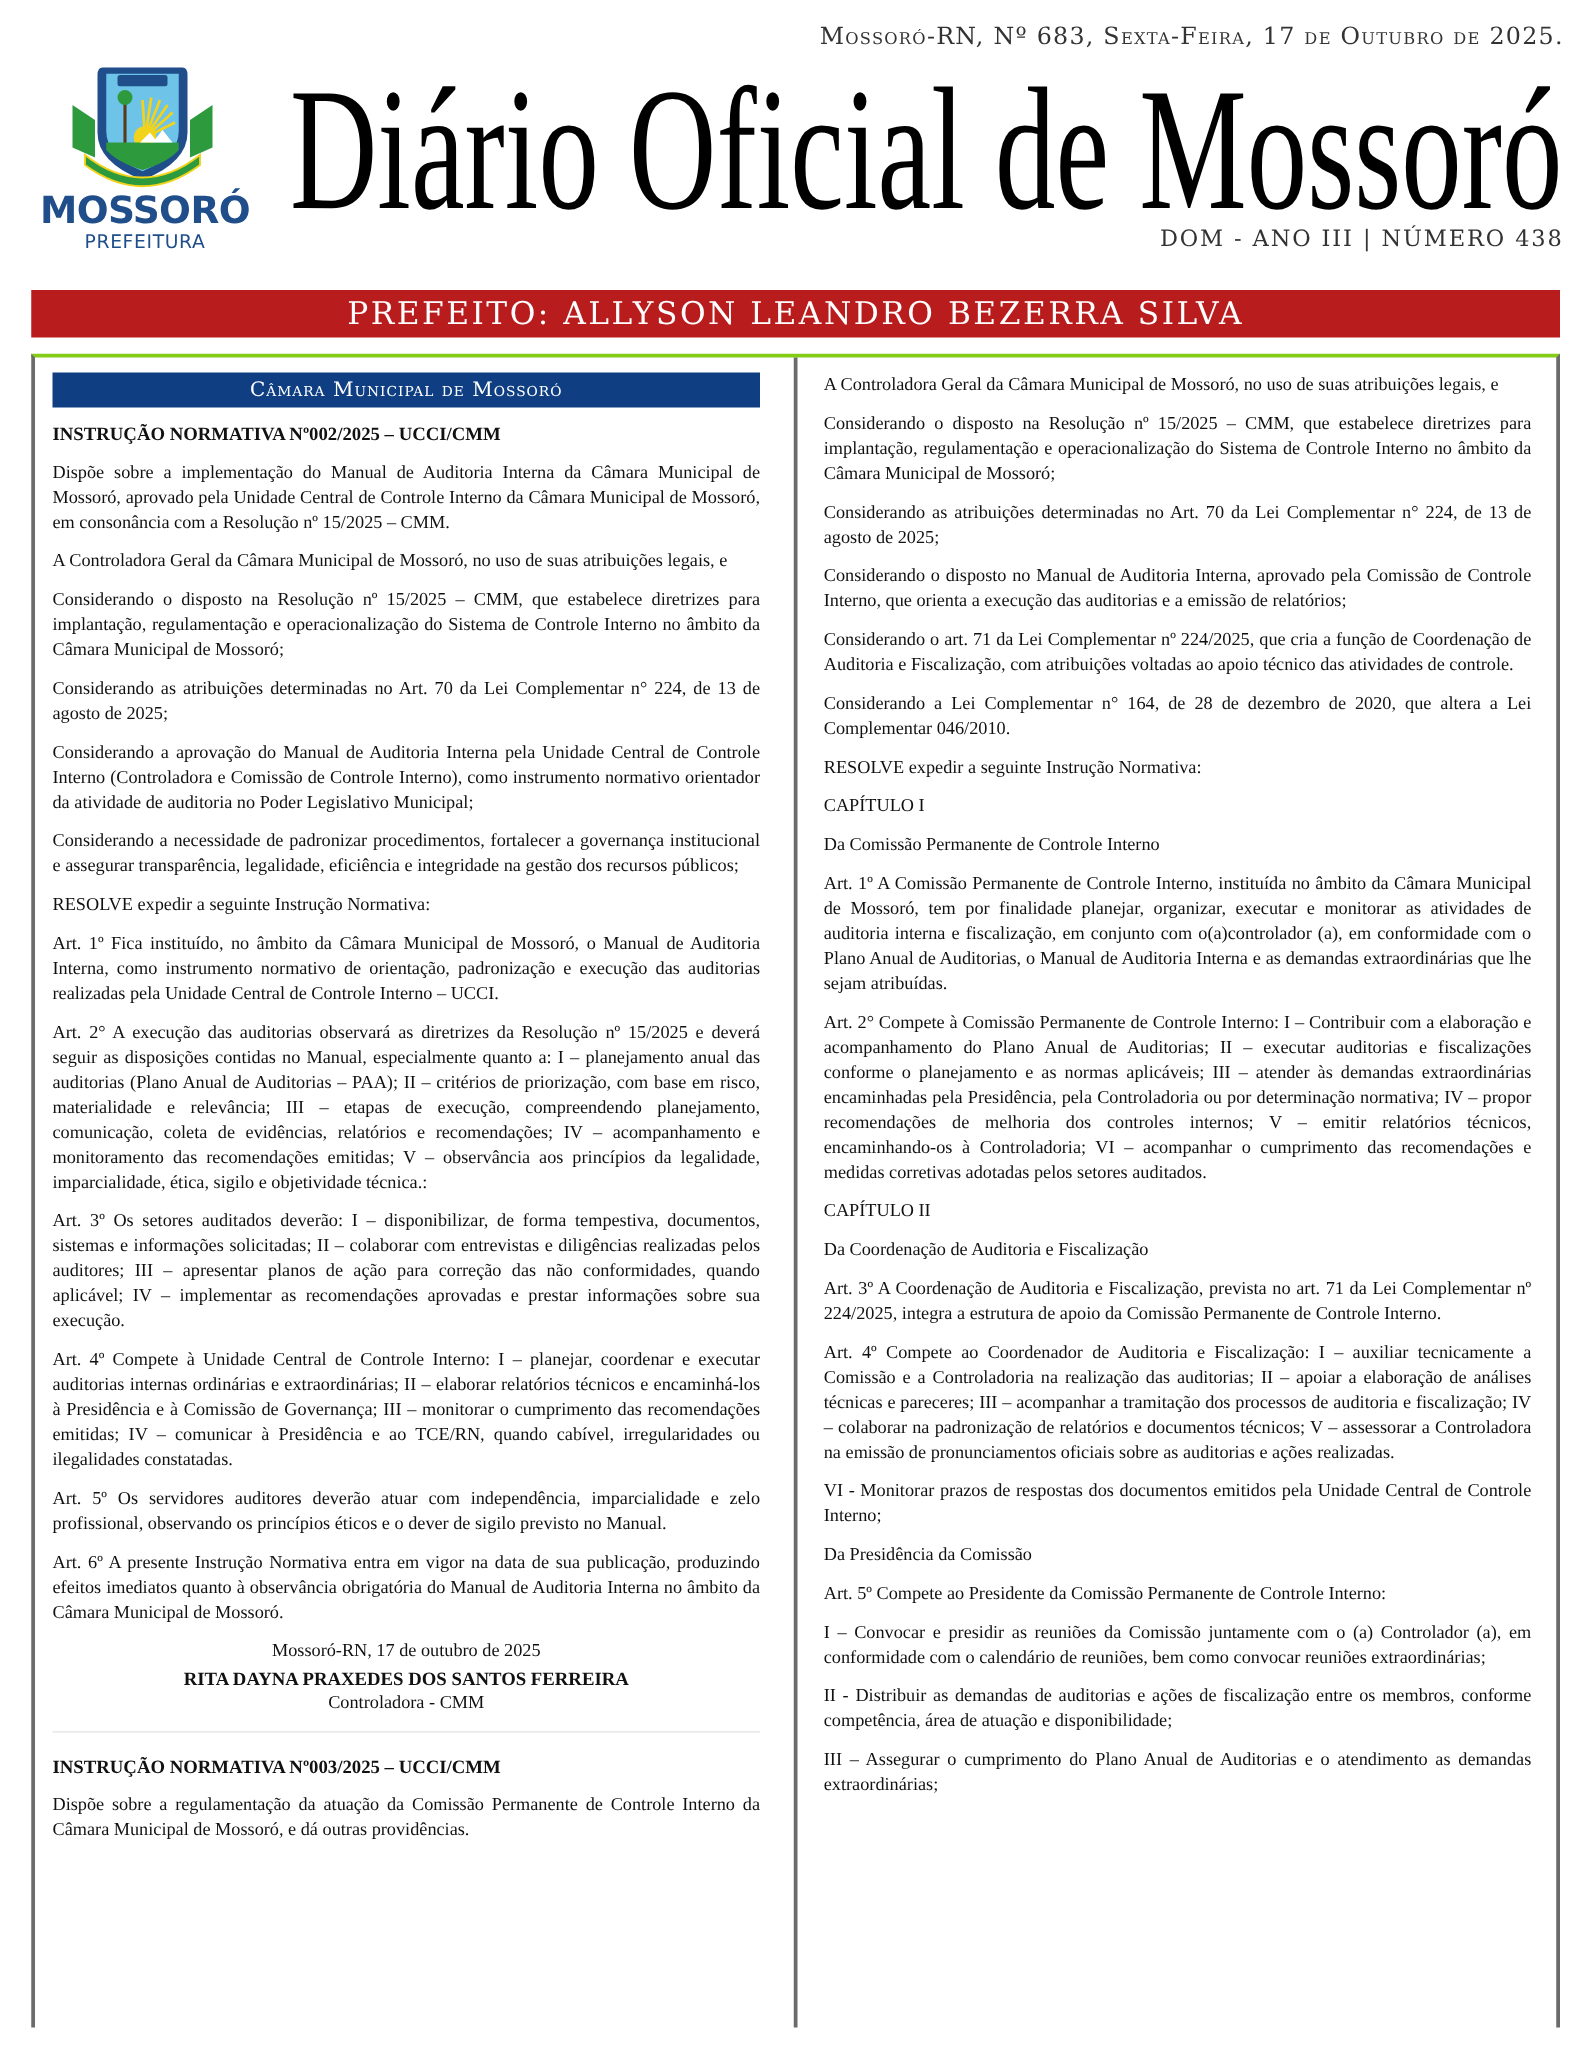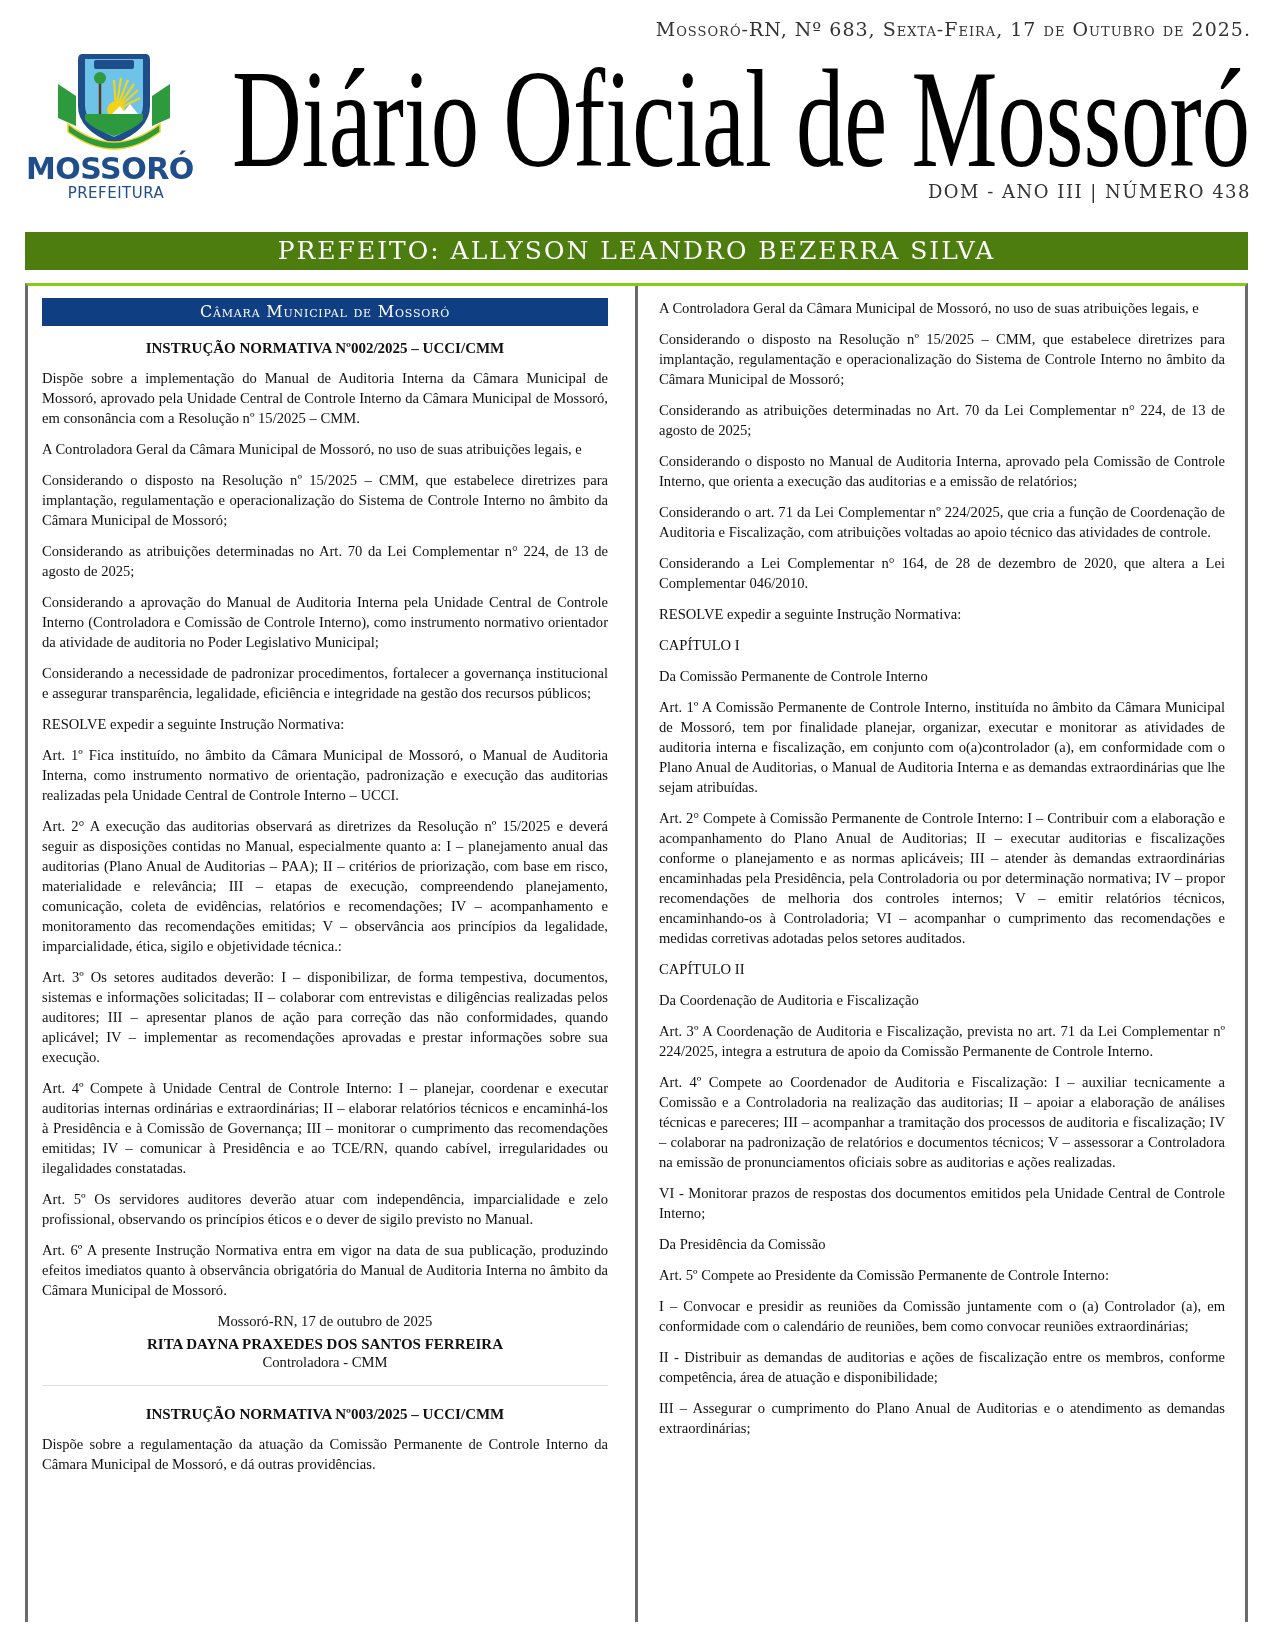--- a/index.html
+++ b/index.html
@@ -2,55 +2,55 @@
 <html><head>
 <meta charset="utf-8">
 <style>
   html, body { margin: 0; padding: 0; background: #ffffff; }
   body { width: 1275px; height: 1651px; position: relative; overflow: hidden;
          font-family: "Liberation Serif", "DejaVu Serif", serif; color: #111; }
 
   
   .logo { position: absolute; left: 26px; top: 44px; width: 180px; height: 160px; text-align: center; }
   .crest { position: absolute; left: 28px; top: 4px; width: 120px; height: 110px; }
-  .logo-word { position: absolute; left: 0; top: 107px; width: 180px; text-align: left;
+  .logo-word { position: absolute; left: 0; top: 107px; width: 180px; text-align: center;
                font-family: "DejaVu Sans", sans-serif; font-weight: bold; font-size: 30px;
                letter-spacing: -0.5px; color: #1f4e8a; }
   .logo-sub { position: absolute; left: 0; top: 140px; width: 180px; text-align: center;
               font-family: "DejaVu Sans", sans-serif; font-size: 15px; color: #1f4e8a; letter-spacing: 0.5px; }
 
   .dateline { position: absolute; right: 24px; top: 18px;
               font-family: "DejaVu Serif", serif; font-variant: small-caps; font-size: 19px;
               letter-spacing: 1px; color: #333; margin-left: 36px; }
   .mast-title { position: absolute; left: 232px; top: 34px; width: 1020px; height: 150px;
                 font-family: "Liberation Serif", "DejaVu Serif", serif; color: #000;
                 white-space: nowrap; }
   .edition { position: absolute; right: 24px; top: 181px; font-family: "DejaVu Serif", serif;
              font-size: 18px; letter-spacing: 1.5px; color: #333; }
 
   .prefeito-bar { position: absolute; left: 25px; top: 232px; width: 1223px; height: 38px;
-                  background: #4d7c0f; color: #fff; text-align: center;
+                  background: #b91c1c; color: #fff; text-align: center;
                   font-family: "DejaVu Serif", serif; font-size: 25px; line-height: 38px;
                   letter-spacing: 2px; }
 
   
   .frame { position: absolute; left: 25px; top: 283px; width: 1217px; height: 1336px;
            border-left: 3px solid #6b6b6b; border-right: 3px solid #6b6b6b; border-top: 3px solid #84cc16; }
   .divider { position: absolute; left: 607px; top: 0; width: 3px; height: 1336px; background: #6b6b6b; }
 
   .col { position: absolute; top: 12px; font-size: 14.6px; line-height: 20px; text-align: justify; }
   .col-left { left: 14px; width: 566px; }
   .col-right { left: 631px; width: 566px; top: 12px; }
   .col p { margin: 0 0 11px 0; }
 
   .section-banner { background: #0f3f82; color: #fff; text-align: center;
                     font-family: "DejaVu Serif", serif; font-variant: small-caps;
                     font-size: 16px; letter-spacing: 0.8px; height: 28px; line-height: 28px;
                     margin-bottom: 12px; }
-  .doc-title { text-align: center; font-weight: bold; font-size: 15px; margin: 0 0 10px 0; }
+  .doc-title { text-align: left; font-weight: bold; font-size: 15px; margin: 0 0 10px 0; }
   .sig-place { text-align: center; margin: 8px 0 4px 0; }
   .sig-name { text-align: center; font-weight: bold; font-size: 15px; line-height: 18px; }
   .sig-role { text-align: center; line-height: 18px; margin-bottom: 14px; }
   .sep { height: 1px; background: #e2e2e2; margin: 0 0 18px 0; }
 </style>
 </head>
 <body>
 
 <div class="logo">
   <svg class="crest" viewBox="0 0 120 110">

